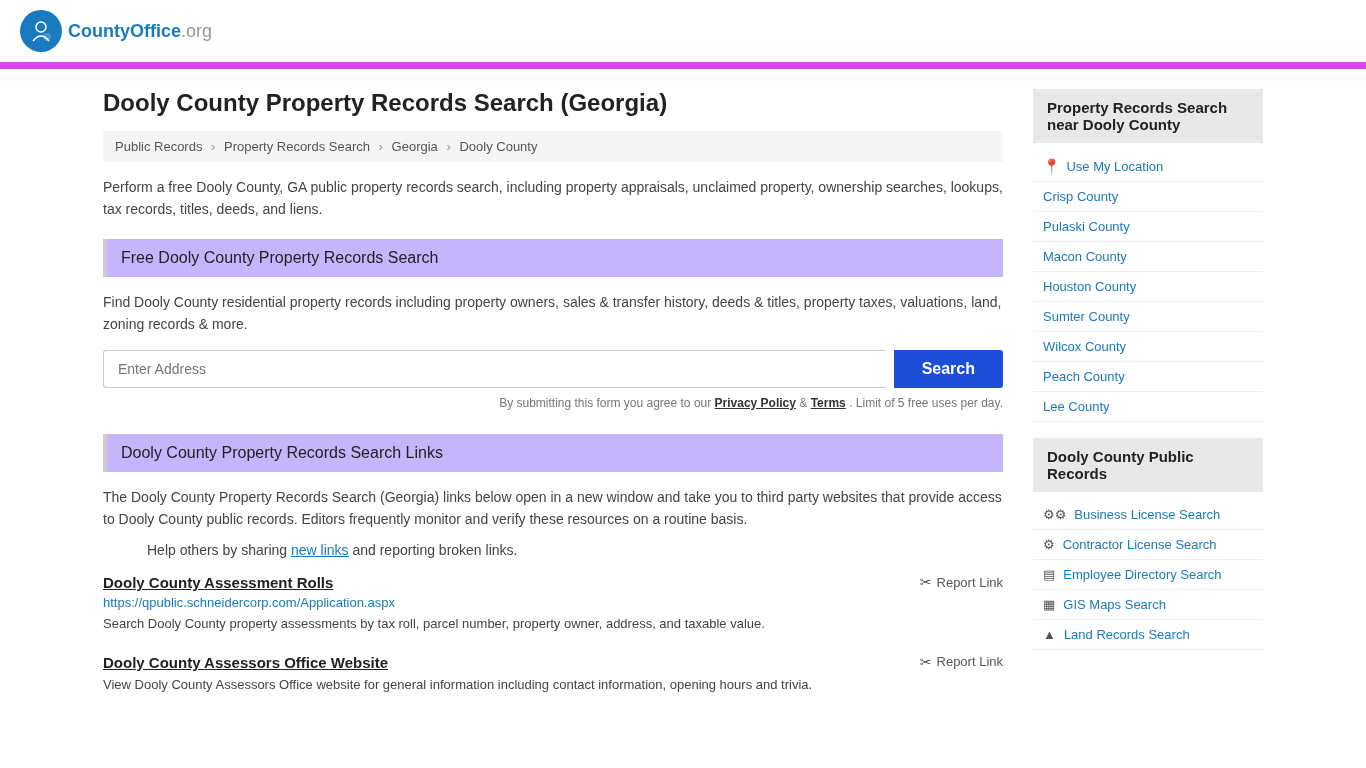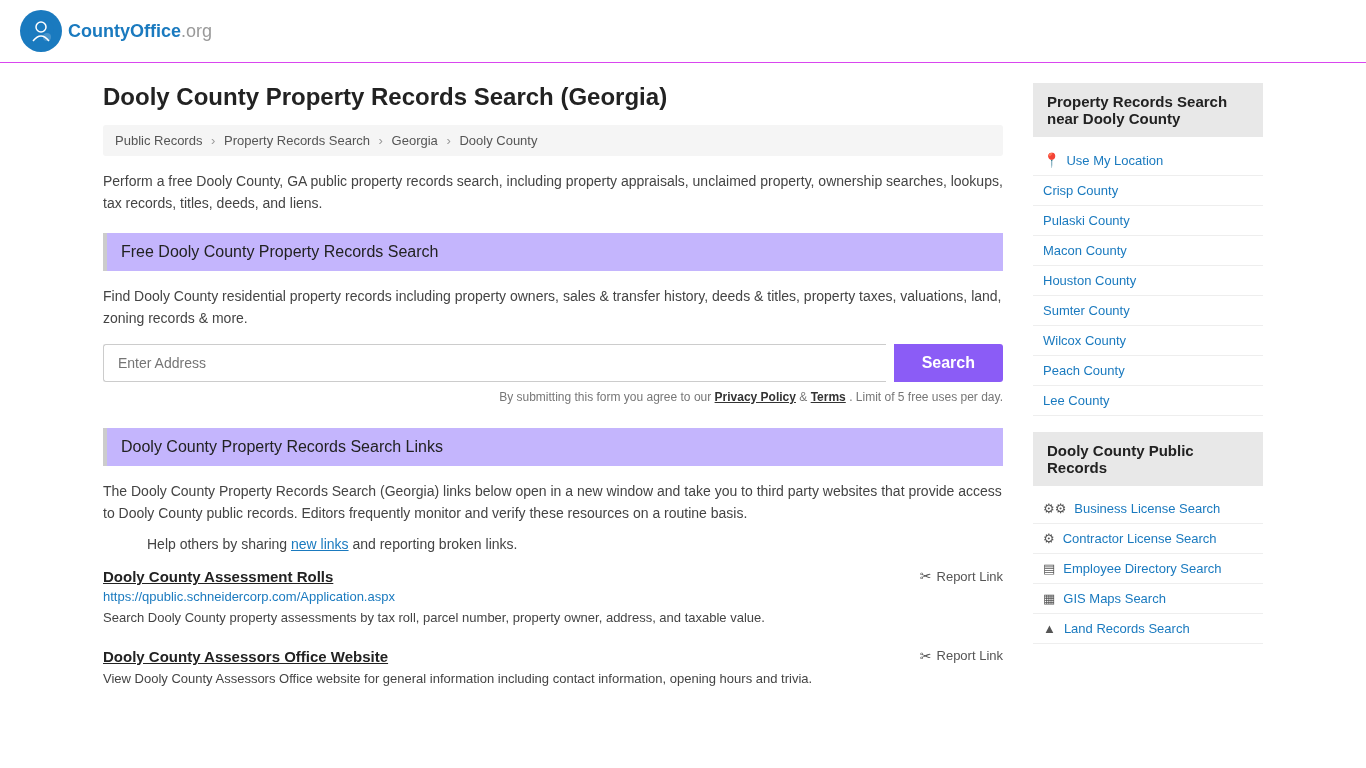--- a/index.html
+++ b/index.html
@@ -1,21 +1,21 @@
 <!DOCTYPE html>
 <html><head>
   <meta charset="utf-8">
   <style>
     * { box-sizing: border-box; margin: 0; padding: 0; }
     body { font-family: Arial, sans-serif; font-size: 14px; color: #333; background: #fff; }
 
     
     #header {
       background: #fff;
-      border-bottom: 1px solid #d946ef;
+      border-bottom: 7px solid #d946ef;
       padding: 10px 20px;
       display: flex;
       align-items: center;
       justify-content: space-between;
     }
     #logo-area {
       display: flex;
       align-items: center;
       gap: 6px;
     }
@@ -145,21 +145,21 @@
     #address-input {
       flex: 1;
       padding: 10px 14px;
       border: 1px solid #ccc;
       border-right: none;
       font-size: 14px;
       color: #999;
       border-radius: 3px 0 0 3px;
     }
     #search-button {
-      background: #8b5cf6;
+      background: #1d4ed8;
       color: #fff;
       border: none;
       padding: 10px 28px;
       font-size: 16px;
       font-weight: bold;
       cursor: pointer;
       border-radius: 0 3px 3px 0;
     }
     #form-terms {
       font-size: 12px;

